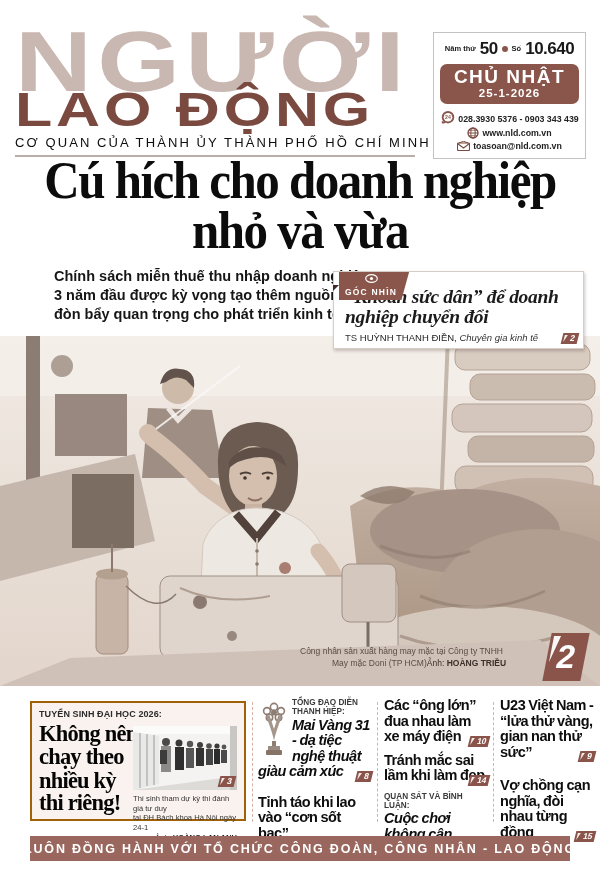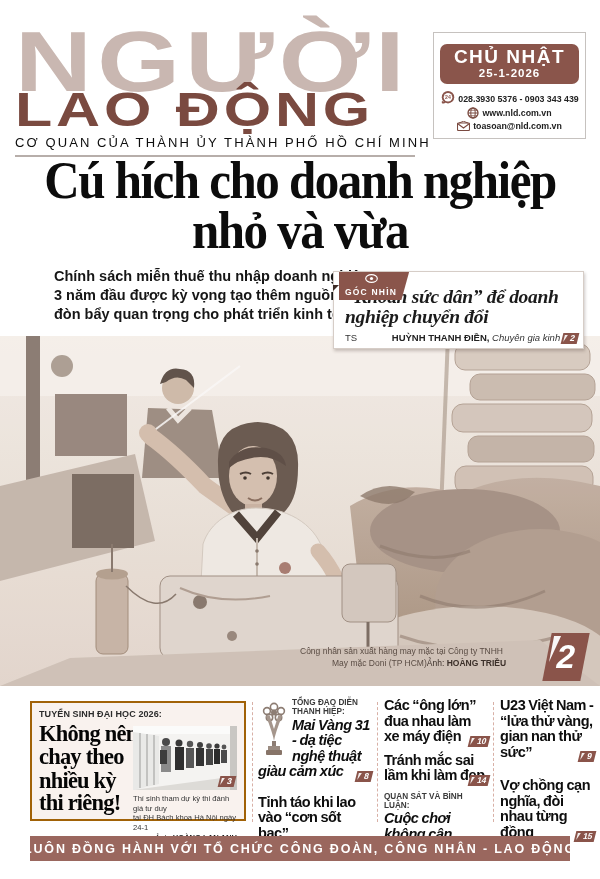--- a/index.html
+++ b/index.html
@@ -42,21 +42,21 @@
              border:1px solid #d6cdc7; box-shadow:1px 2px 3px rgba(60,40,30,.25); z-index:6;
              padding:15px 8px 4px 11px; }
   .op-tab { position:absolute; top:0; left:5px; background:#8a554b; color:#fff; font-size:8.5px;
             font-weight:bold; letter-spacing:1.2px; padding:2px 12px 3px 6px;
             clip-path:polygon(0 0,100% 0,89% 100%,0 100%); display:flex; gap:4px; align-items:center;flex-direction:column; }
   .op-notch { position:absolute; left:-1px; top:13px; width:0; height:0;
               border-top:6px solid #3c2a24; border-right:6px solid transparent; }
   .op-title { font-family:"Liberation Serif","DejaVu Serif",serif; font-weight:bold; font-style:italic;
               font-size:19.5px; line-height:1.05; letter-spacing:-0.3px; color:#1b1b1b; width:225px; }
   .op-byline { margin-top:4px; font-size:9.5px; color:#333; }
-  .op-byline .nm { font-weight:bold; color:#222;margin-left:32px; }
+  .op-byline .nm { font-weight:normal; color:#222; }
   .op-byline .rl { font-style:italic; }
 
   
   .pbadge { position:absolute; right:0; bottom:0; background:#8a544a; color:#fff; font-size:8.5px;
             font-weight:bold; line-height:11px; height:11px; min-width:12px; padding:0 3px 0 8px;
             transform:skewX(-14deg); text-align:right; }
   .pbadge::before { content:""; position:absolute; left:2px; top:2px; width:0; height:0;
                     border-bottom:7px solid transparent; border-left:3px solid rgba(255,255,255,.9); }
 
   
@@ -112,20 +112,27 @@
 <div class="page">
 
   <header class="masthead">
     <div>
       <div class="logo1">NGƯỜI</div>
       <div class="logo2">LAO ĐỘNG</div>
       <div class="tagline">CƠ QUAN CỦA THÀNH ỦY THÀNH PHỐ HỒ CHÍ MINH</div>
     </div>
 
     <div class="infobox">
+      <div class="issue-row">
+        <span class="sm">Năm thứ</span>
+        <span class="bg">50</span>
+        <span class="dot"></span>
+        <span class="sm">Số</span>
+        <span class="bg">10.640</span>
+      </div>
       <div class="daybox">
         <div class="day">CHỦ NHẬT</div>
         <div class="date">25-1-2026</div>
       </div>
       <div class="contact">
         <svg class="icn" width="15" height="15" viewBox="0 0 15 15">
           <path d="M2,11 Q1,14 4,13.5 L6,12.5 Z" fill="#8a554b"></path>
           <circle cx="8" cy="7.2" r="6.2" fill="#8a554b"></circle>
           <circle cx="8" cy="7.2" r="4.3" fill="#fff"></circle>
           <text x="8" y="9.2" font-size="5.2" font-weight="bold" fill="#8a554b" text-anchor="middle">24</text>

